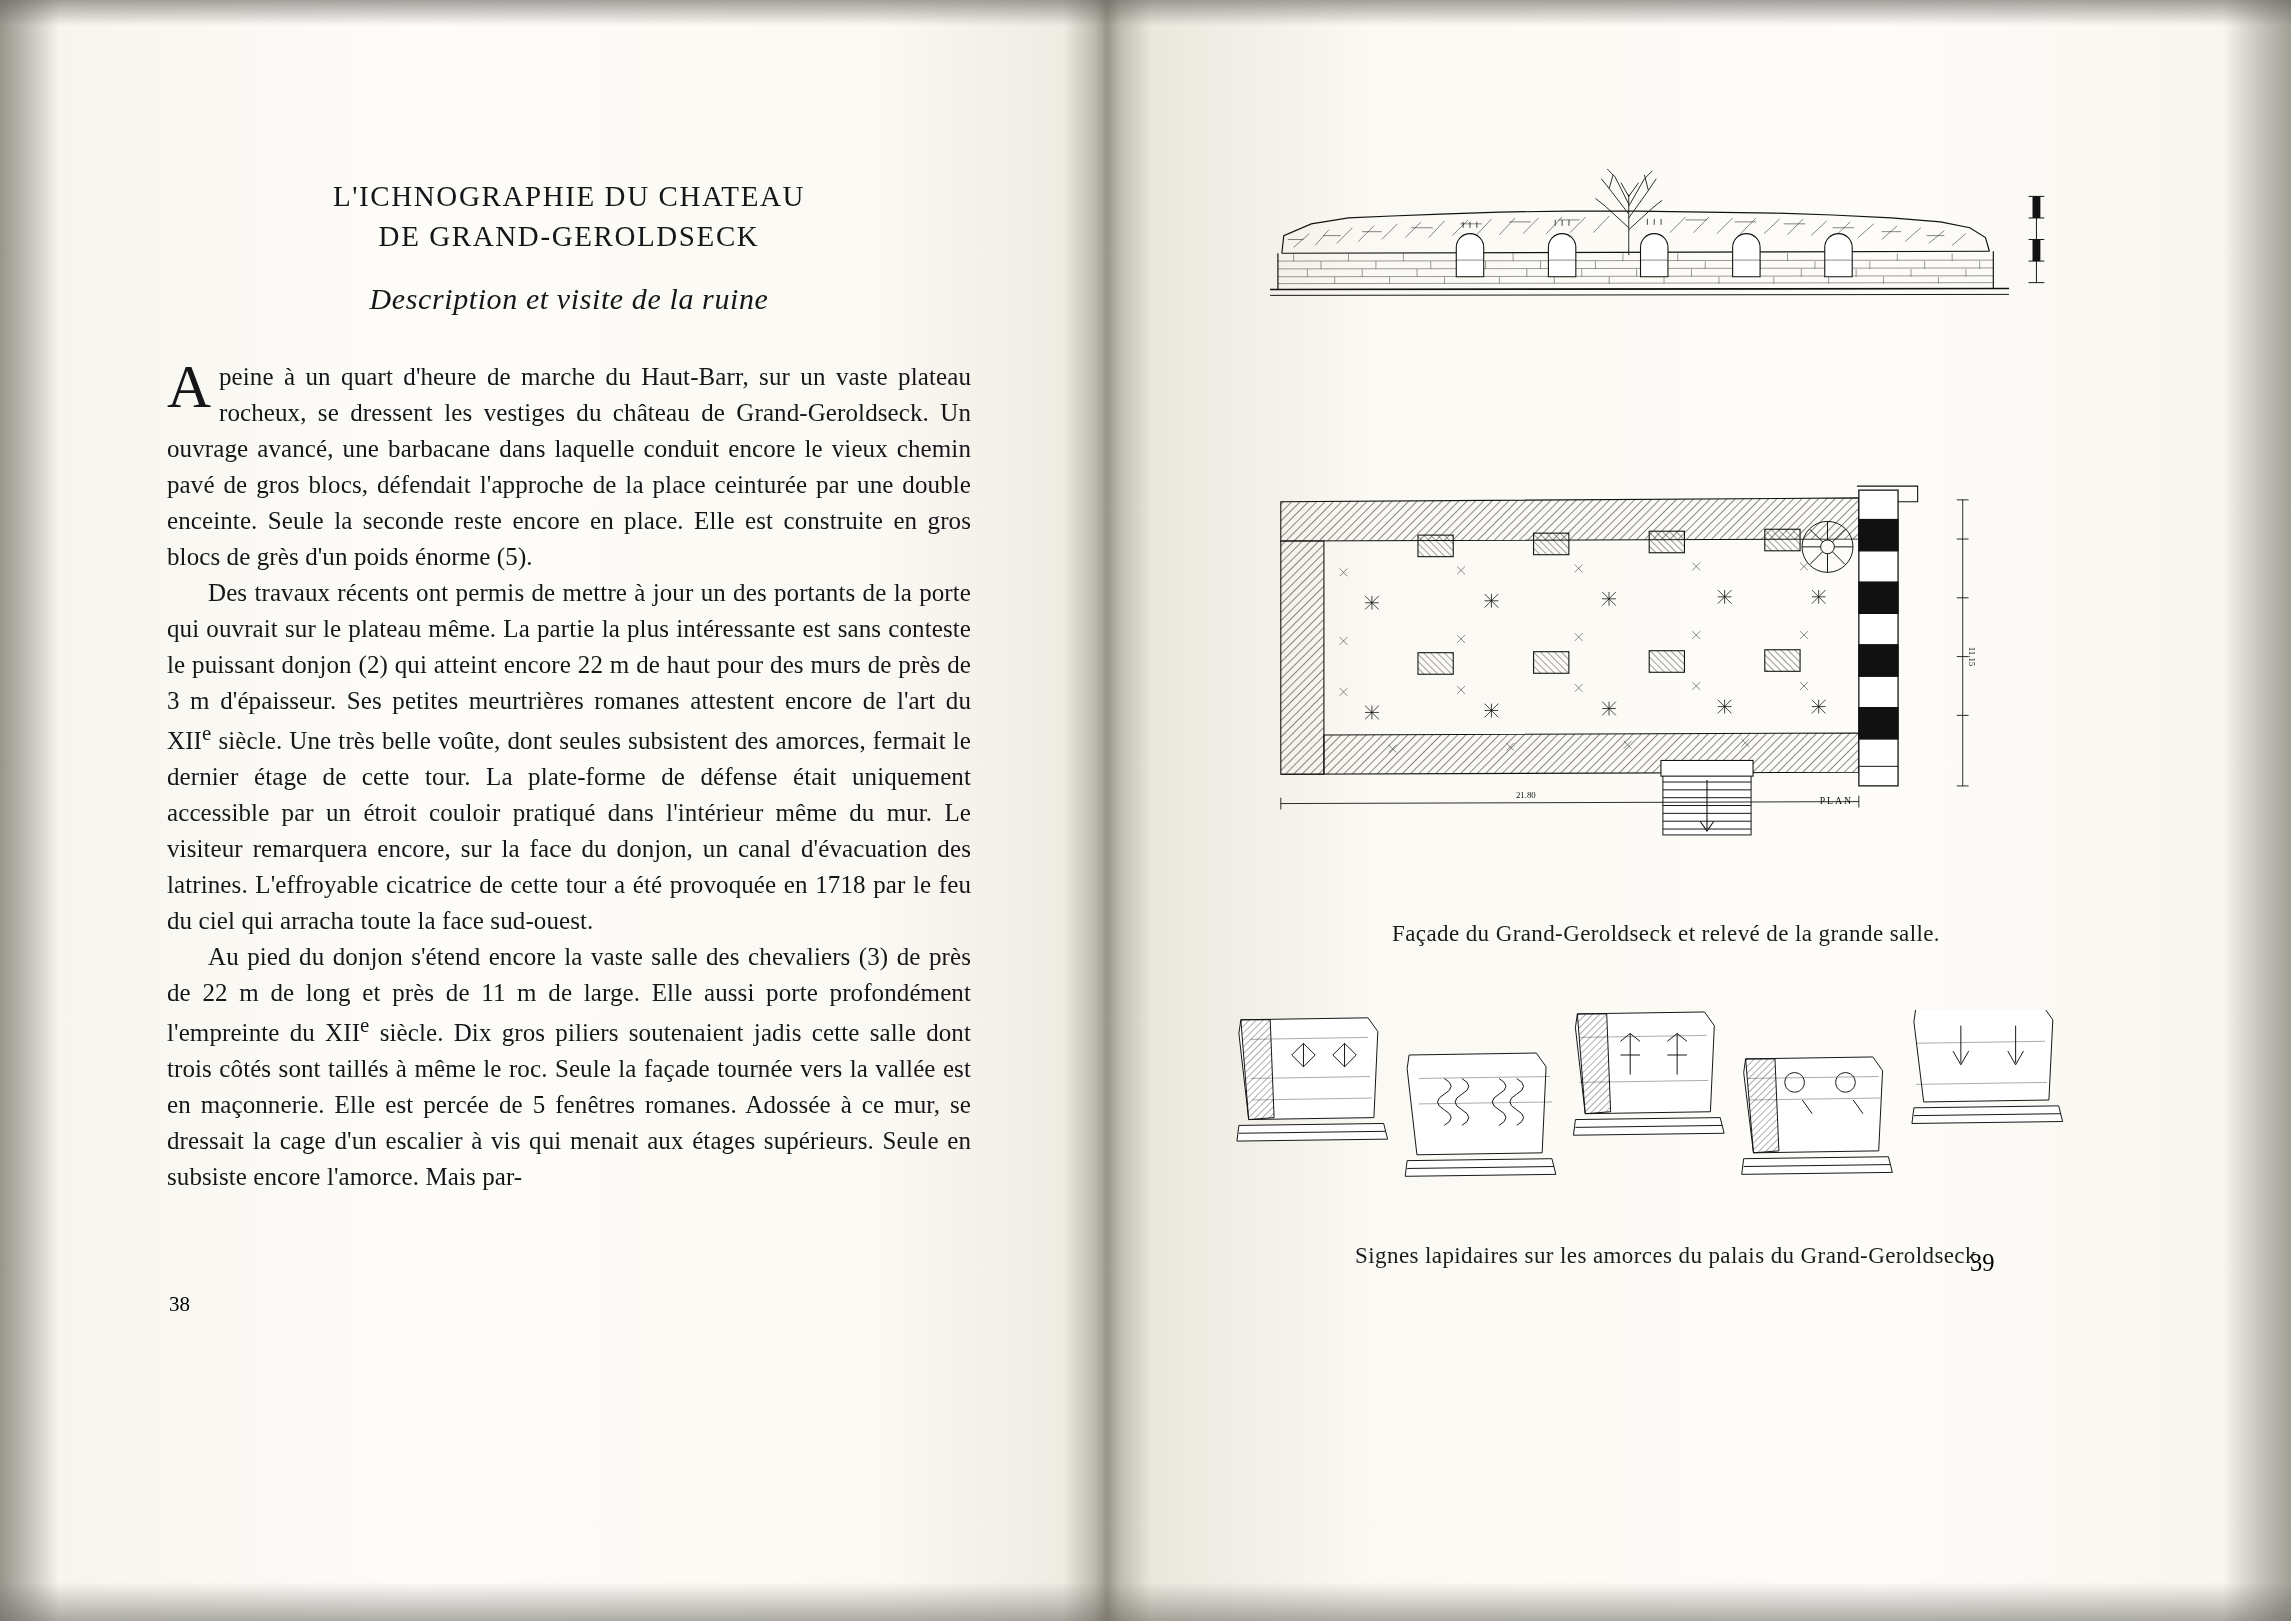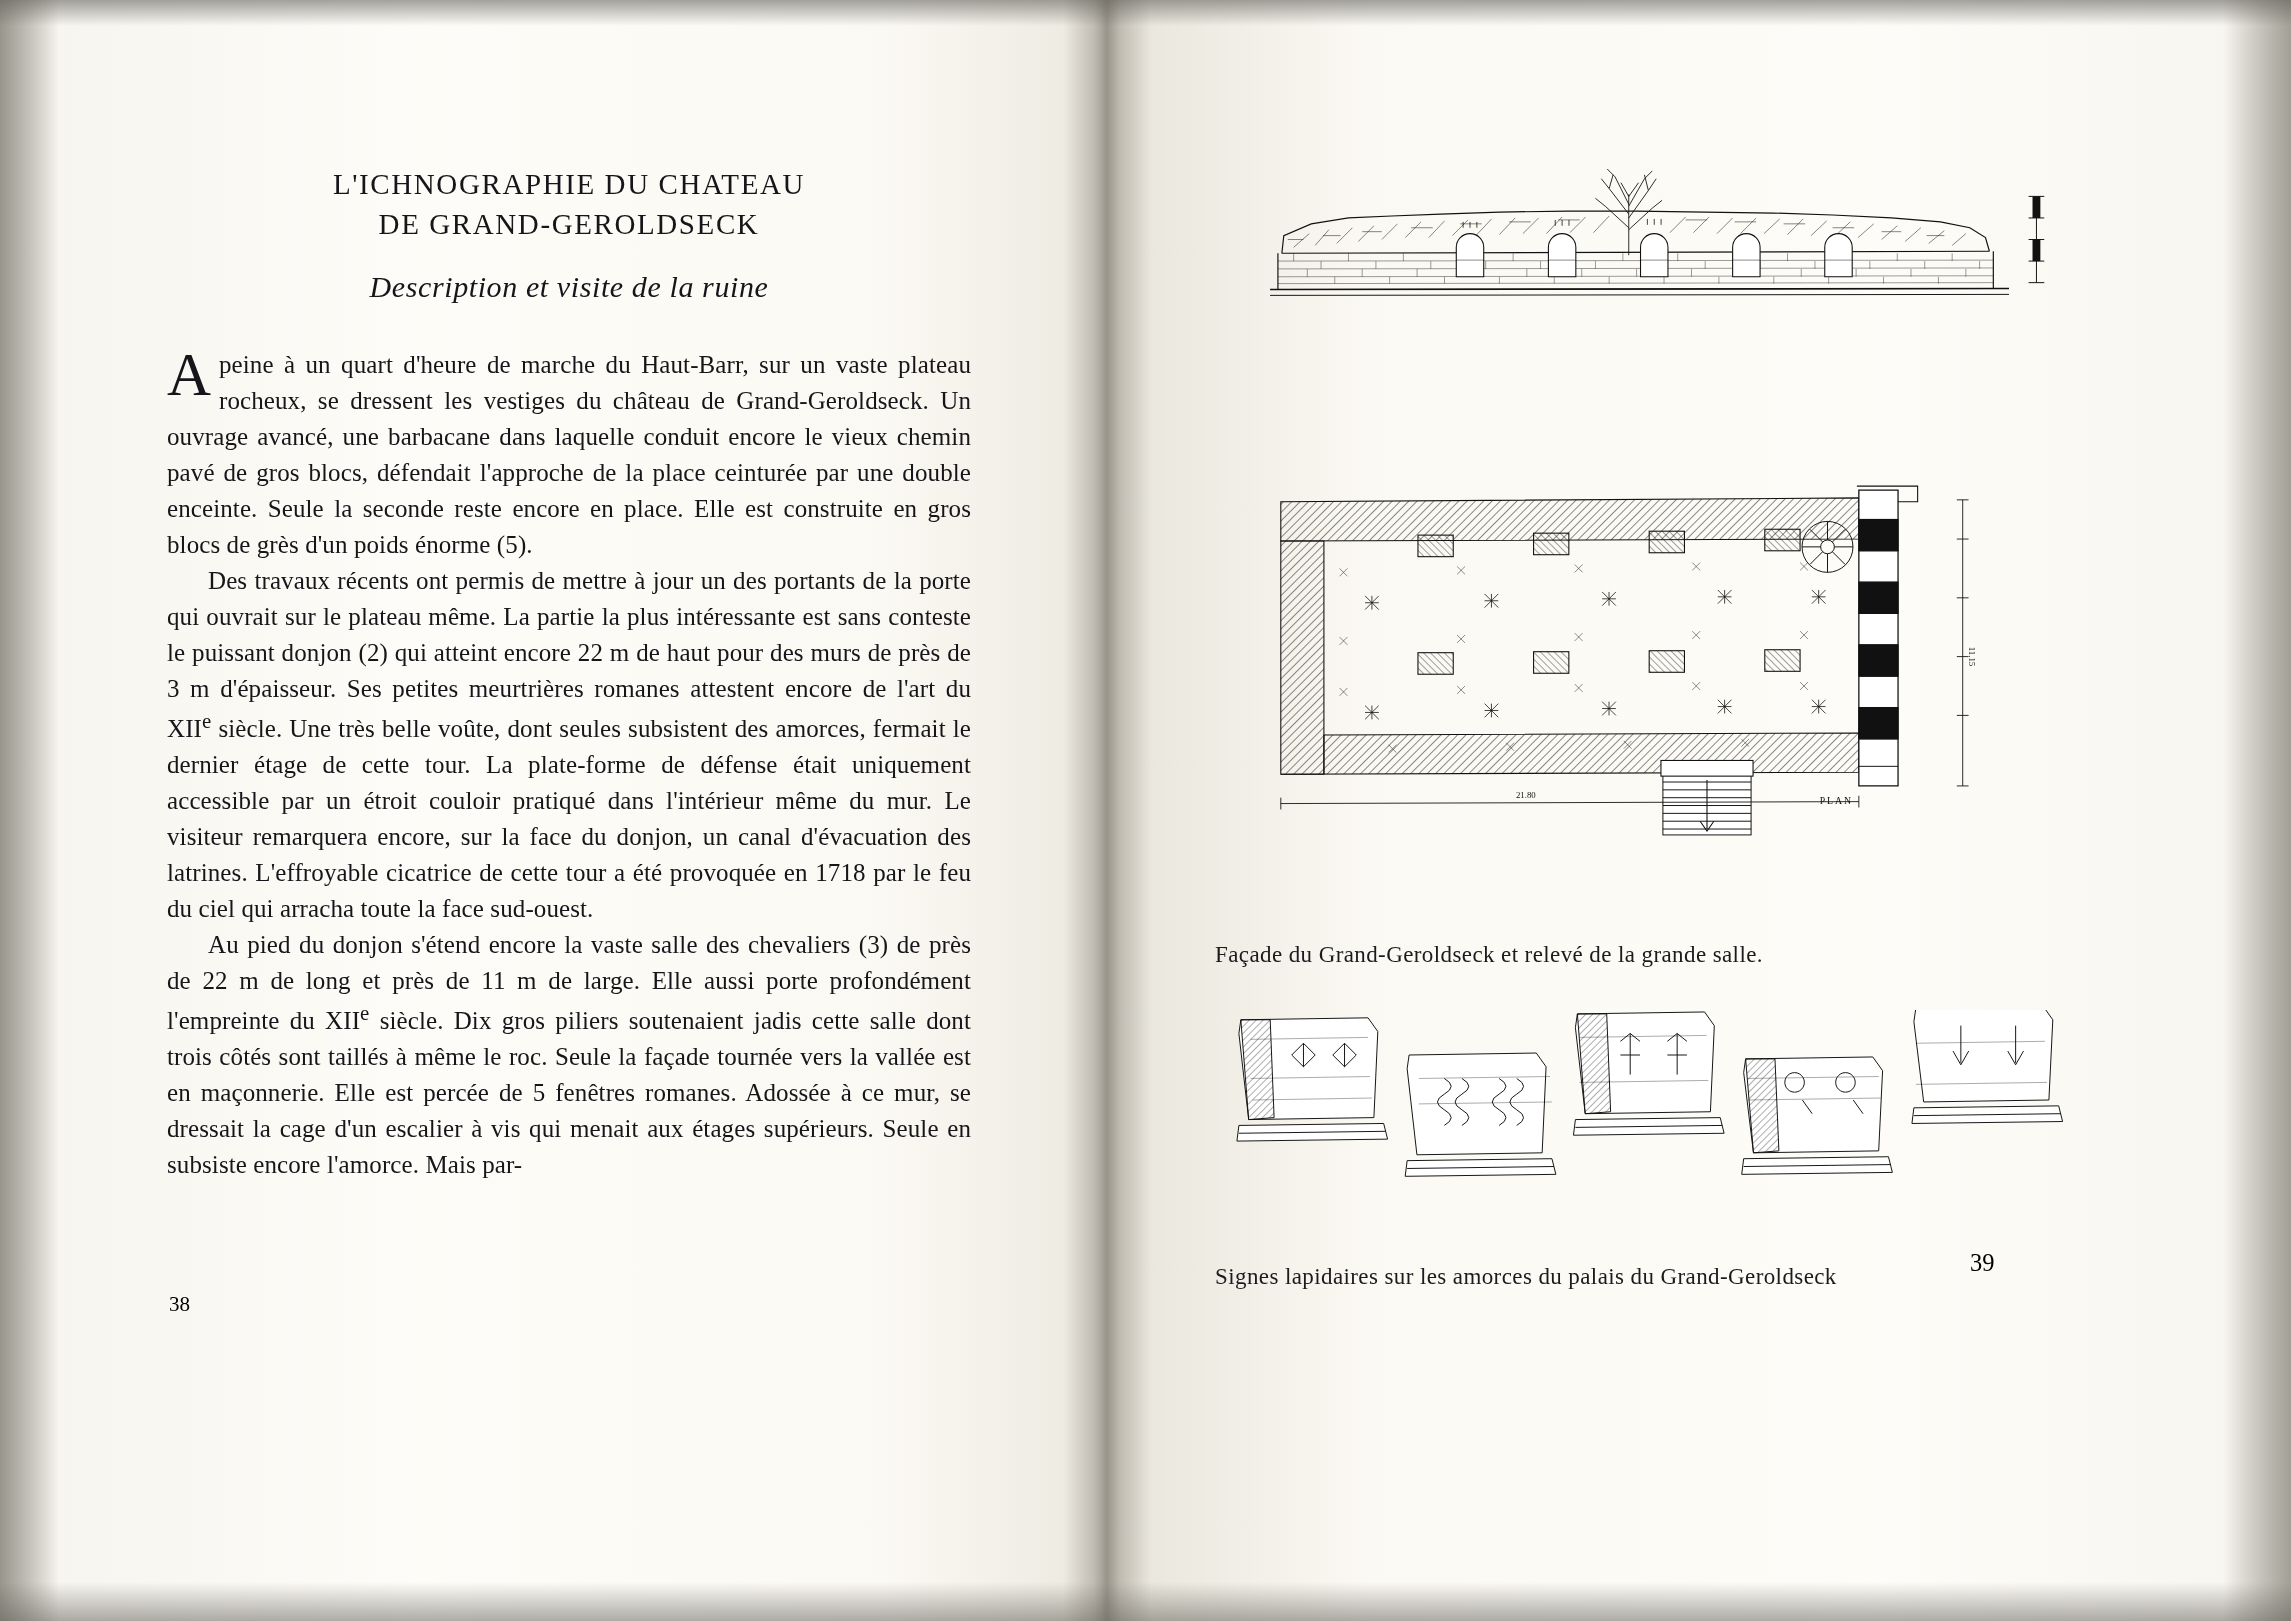--- a/index.html
+++ b/index.html
@@ -57,21 +57,21 @@
   }
   .page-edge-right {
     position: absolute; right: 0; top: 0; width: 69px; height: 1621px;
     background: linear-gradient(to left, rgba(95,92,85,0.5), rgba(255,255,255,0));
   }
 
   
   .text-col {
     position: absolute;
     left: 167px;
-    top: 164px;
+    top: 176px;
     width: 804px;
     color: #16161a;
   }
   .title {
     text-align: center;
     font-size: 29px;
     letter-spacing: 1.6px;
     line-height: 1.38;
     margin: 0 0 7.8px 0;
     font-weight: normal;
@@ -109,26 +109,25 @@
   .folio-right {
     position: absolute;
     left: 1970px;
     top: 1249px;
     font-size: 24.5px;
   }
 
   
   .fig-caption {
     position: absolute;
-    text-align: left;
+    text-align: center;
     font-size: 23px;
     letter-spacing: 0.4px;
     color: #1b1b1e;
     width: 100%;
-    margin-top: 21px;
   }
   .fig-wrap { position: absolute; }
   svg { display: block; }
 </style>
 </head>
 <body>
 
 <div class="page-photo">
   <div class="book">
 

